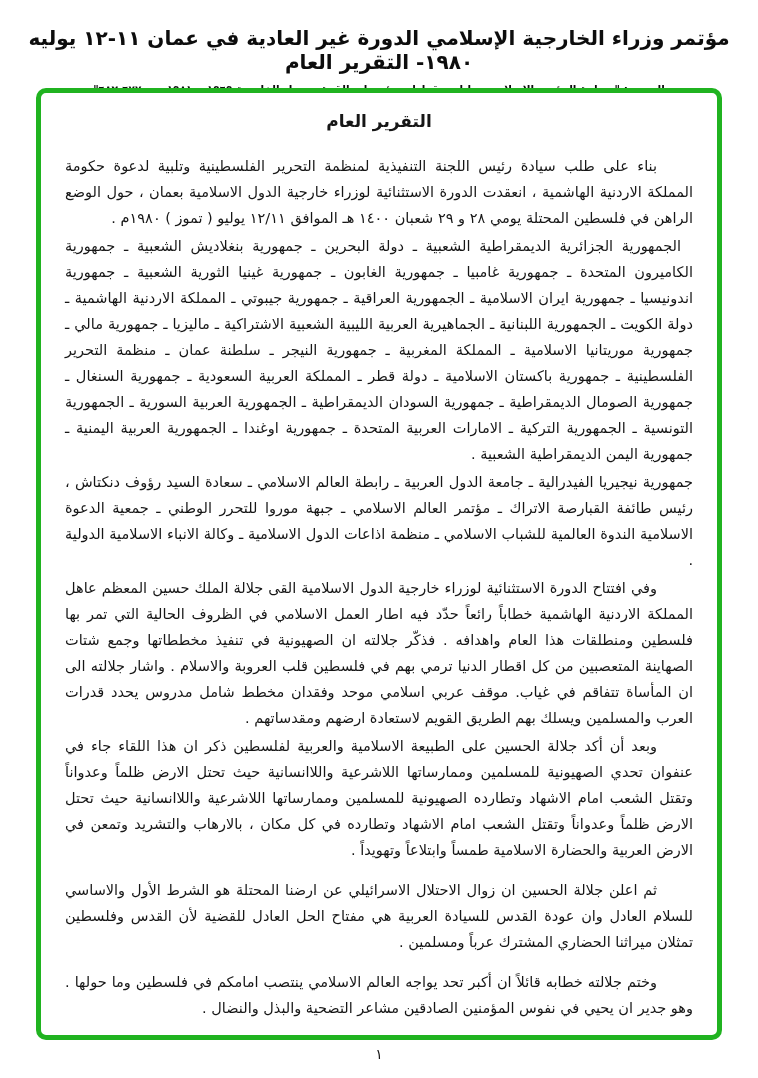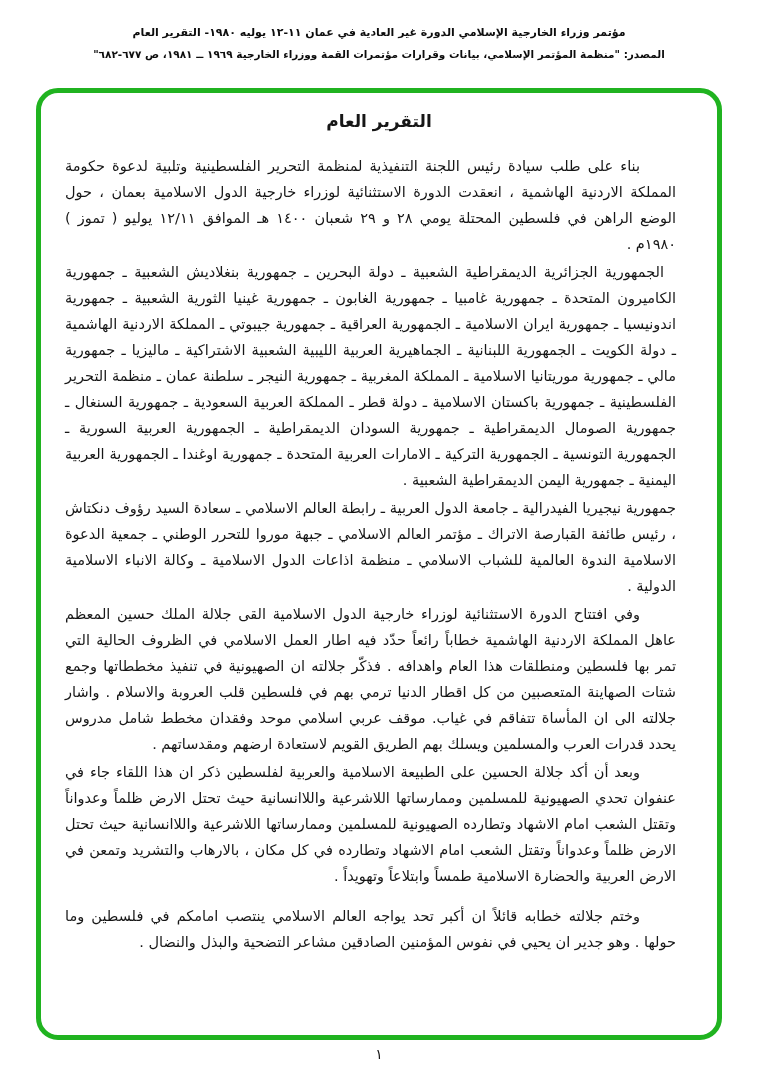--- a/index.html
+++ b/index.html
@@ -12,55 +12,55 @@
     color: #161616;
     overflow: hidden;
   }
   .doc-header {
     position: absolute;
     top: 26px; left: 0; right: 0;
     text-align: center;
     direction: rtl;
   }
   .doc-header .hdr-title {
-    font-size: 11px;
+    font-size: 20px;
     font-weight: bold;
     color: #0d0d0d;
   }
   .doc-header .hdr-source {
     font-size: 10.5px;
     font-weight: bold;
     margin-top: 9px;
     color: #0d0d0d;
   }
   .report-box {
     position: absolute;
     left: 36px;
     top: 88px;
     width: 686px;
     height: 952px;
     box-sizing: border-box;
     border: 5px solid #20b320;
-    border-radius: 22px;
+    border-radius: 10px;
     padding: 10px 24px 8px 24px;
     direction: rtl;
     background: #ffffff;
     overflow: hidden;
   }
   .report-title {
     text-align: center;
     font-weight: bold;
     font-size: 17px;
     margin: 8px 0 22px 0;
   }
   .para {
     font-size: 14.5px;
     line-height: 26px;
     text-align: justify;
-    margin: 0 17px 2px 0;
+    margin: 0 0 2px 0;
   }
   .heading-line {
     font-size: 14.5px;
     line-height: 26px;
     text-align: right;
     margin: 2px 0;
   }
   .indent { text-indent: 36px; }
   .small-indent { text-indent: 12px; }
   .gap-top { margin-top: 14px; }
@@ -90,19 +90,20 @@
 
     <p class="para small-indent">الجمهورية الجزائرية الديمقراطية الشعبية ـ دولة البحرين ـ جمهورية بنغلاديش الشعبية ـ جمهورية الكاميرون المتحدة ـ جمهورية غامبيا ـ جمهورية الغابون ـ جمهورية غينيا الثورية الشعبية ـ جمهورية اندونيسيا ـ جمهورية ايران الاسلامية ـ الجمهورية العراقية ـ جمهورية جيبوتي ـ المملكة الاردنية الهاشمية ـ دولة الكويت ـ الجمهورية اللبنانية ـ الجماهيرية العربية الليبية الشعبية الاشتراكية ـ ماليزيا ـ جمهورية مالي ـ جمهورية موريتانيا الاسلامية ـ المملكة المغربية ـ جمهورية النيجر ـ سلطنة عمان ـ منظمة التحرير الفلسطينية ـ جمهورية باكستان الاسلامية ـ دولة قطر ـ المملكة العربية السعودية ـ جمهورية السنغال ـ جمهورية الصومال الديمقراطية ـ جمهورية السودان الديمقراطية ـ الجمهورية العربية السورية ـ الجمهورية التونسية ـ الجمهورية التركية ـ الامارات العربية المتحدة ـ جمهورية اوغندا ـ الجمهورية العربية اليمنية ـ جمهورية اليمن الديمقراطية الشعبية .</p>
 
 
     <p class="para">جمهورية نيجيريا الفيدرالية ـ جامعة الدول العربية ـ رابطة العالم الاسلامي ـ سعادة السيد رؤوف دنكتاش ، رئيس طائفة القبارصة الاتراك ـ مؤتمر العالم الاسلامي ـ جبهة موروا للتحرر الوطني ـ جمعية الدعوة الاسلامية الندوة العالمية للشباب الاسلامي ـ منظمة اذاعات الدول الاسلامية ـ وكالة الانباء الاسلامية الدولية .</p>
 
     <p class="para indent">وفي افتتاح الدورة الاستثنائية لوزراء خارجية الدول الاسلامية القى جلالة الملك حسين المعظم عاهل المملكة الاردنية الهاشمية خطاباً رائعاً حدّد فيه اطار العمل الاسلامي في الظروف الحالية التي تمر بها فلسطين ومنطلقات هذا العام واهدافه . فذكّر جلالته ان الصهيونية في تنفيذ مخططاتها وجمع شتات الصهاينة المتعصبين من كل اقطار الدنيا ترمي بهم في فلسطين قلب العروبة والاسلام . واشار جلالته الى ان المأساة تتفاقم في غياب. موقف عربي اسلامي موحد وفقدان مخطط شامل مدروس يحدد قدرات العرب والمسلمين ويسلك بهم الطريق القويم لاستعادة ارضهم ومقدساتهم .</p>
 
     <p class="para indent">وبعد أن أكد جلالة الحسين على الطبيعة الاسلامية والعربية لفلسطين ذكر ان هذا اللقاء جاء في عنفوان تحدي الصهيونية للمسلمين وممارساتها اللاشرعية واللاانسانية حيث تحتل الارض ظلماً وعدواناً وتقتل الشعب امام الاشهاد وتطارده الصهيونية للمسلمين وممارساتها اللاشرعية واللاانسانية حيث تحتل الارض ظلماً وعدواناً وتقتل الشعب امام الاشهاد وتطارده في كل مكان ، بالارهاب والتشريد وتمعن في الارض العربية والحضارة الاسلامية طمساً وابتلاعاً وتهويداً .</p>
 
+    <p class="para indent gap-top">ثم اعلن جلالة الحسين ان زوال الاحتلال الاسرائيلي عن ارضنا المحتلة هو الشرط الأول والاساسي للسلام العادل وان عودة القدس للسيادة العربية هي مفتاح الحل العادل للقضية لأن القدس وفلسطين تمثلان ميراثنا الحضاري المشترك عرباً ومسلمين .</p>
 
     <p class="para indent gap-top">وختم جلالته خطابه قائلاً ان أكبر تحد يواجه العالم الاسلامي ينتصب امامكم في فلسطين وما حولها . وهو جدير ان يحيي في نفوس المؤمنين الصادقين مشاعر التضحية والبذل والنضال .</p>
   </div>
 
   <div class="page-number">١</div>
 
 </div>
 
 </body></html>

